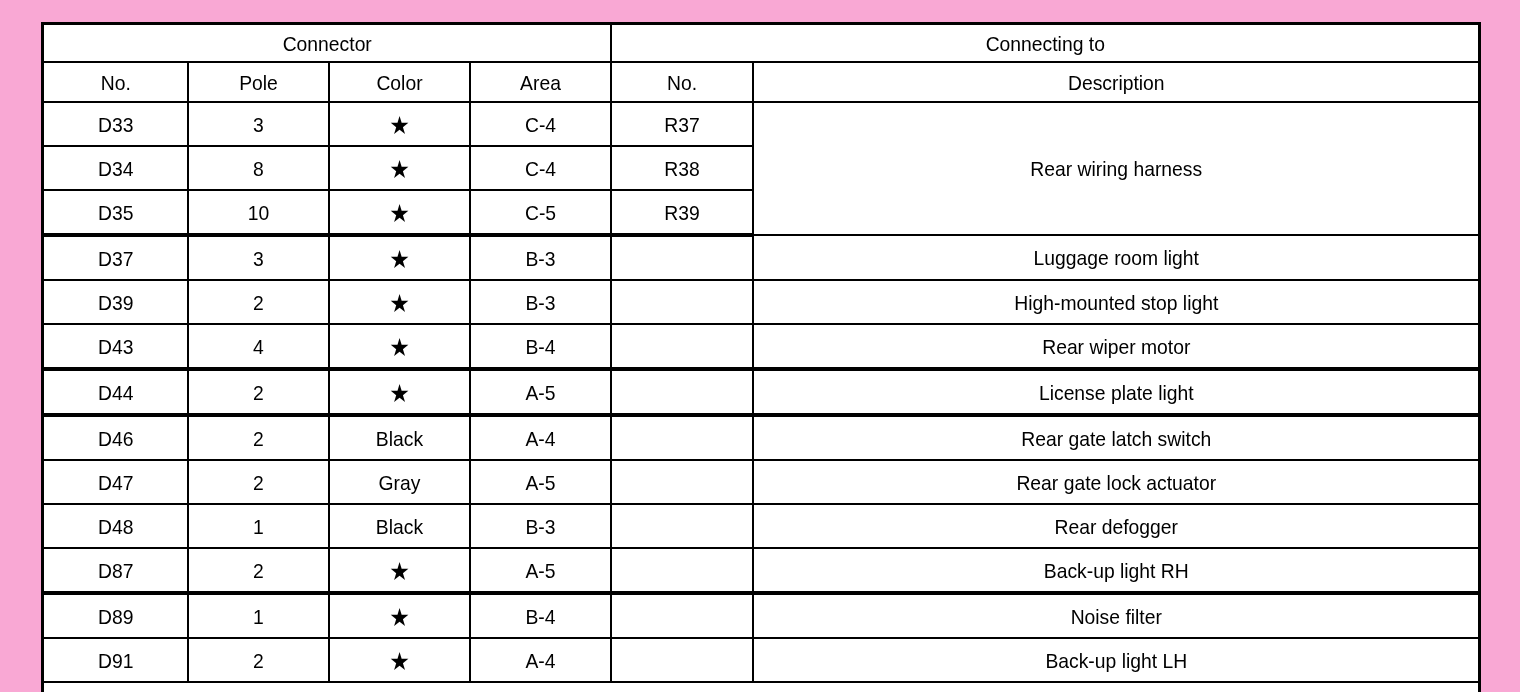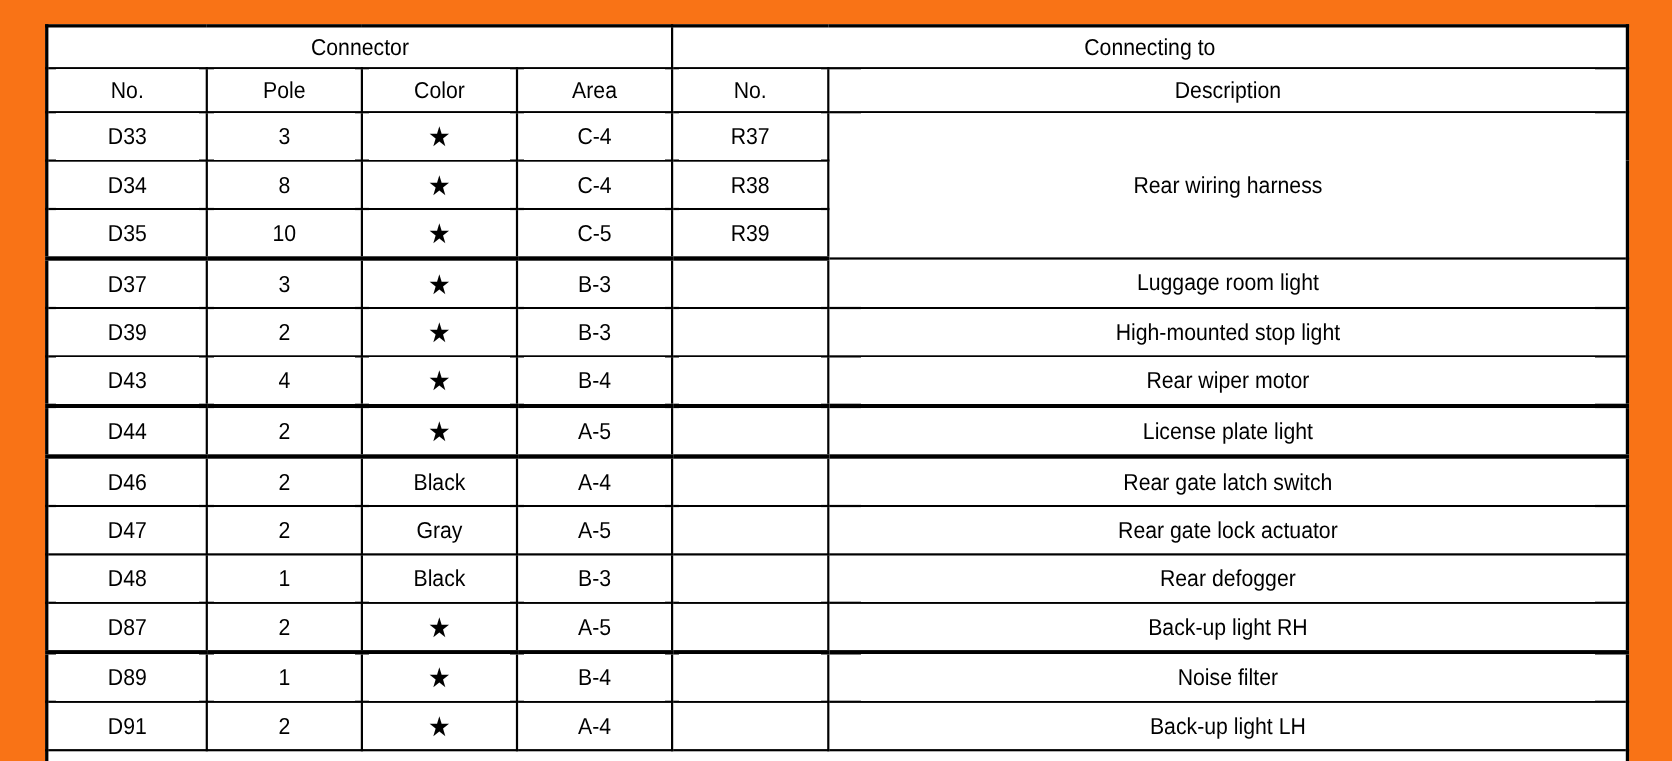--- a/index.html
+++ b/index.html
@@ -12,21 +12,21 @@
     height: 692px;
     font-family: "Liberation Sans", "DejaVu Sans", sans-serif;
     color: #000000;
     overflow: hidden;
   }
 
   #page {
     position: relative;
     width: 1520px;
     height: 692px;
-    background: #f97316;
+    background: #f9a8d4;
   }
 
   .table-wrap {
     position: absolute;
     left: 41px;
     top: 22px;
     width: 1437px;
   }
 
   table.conn {

